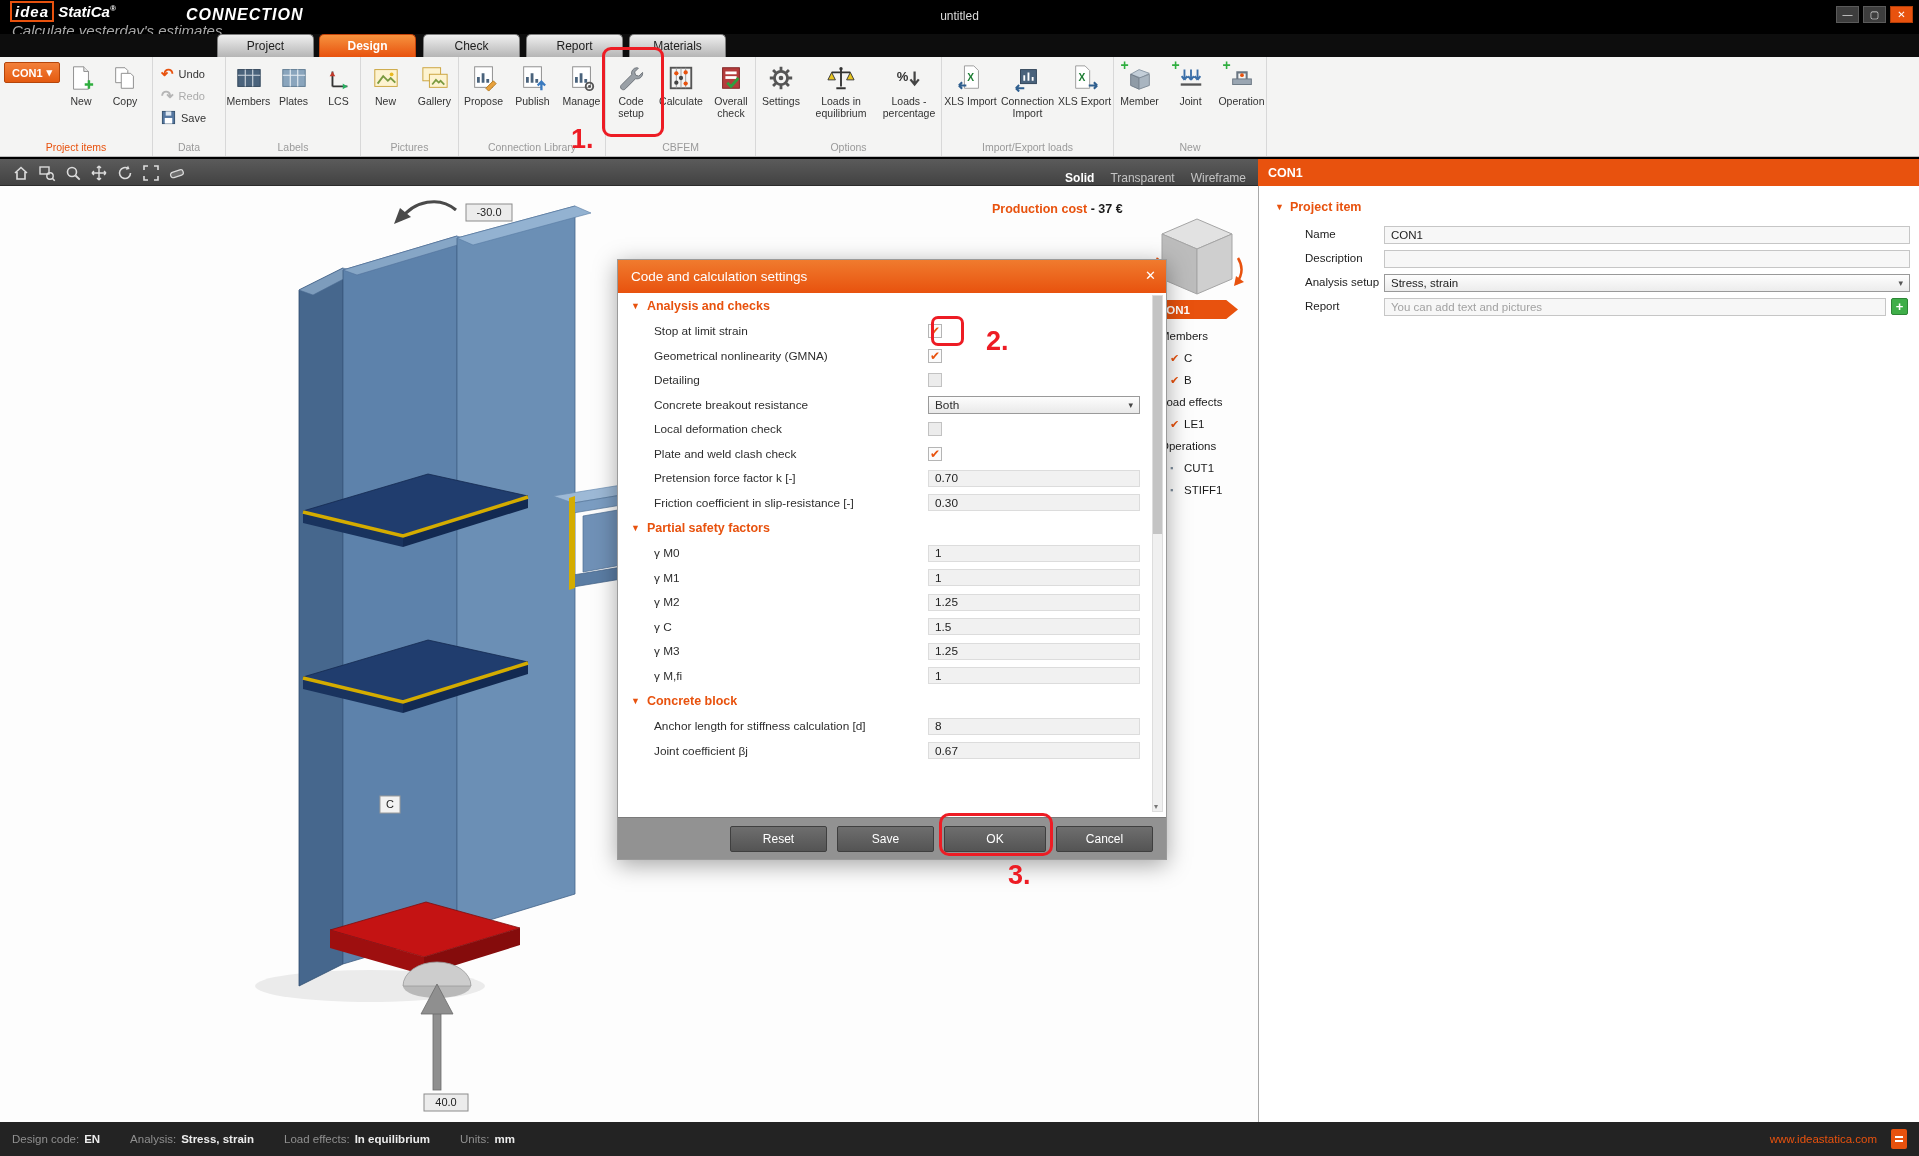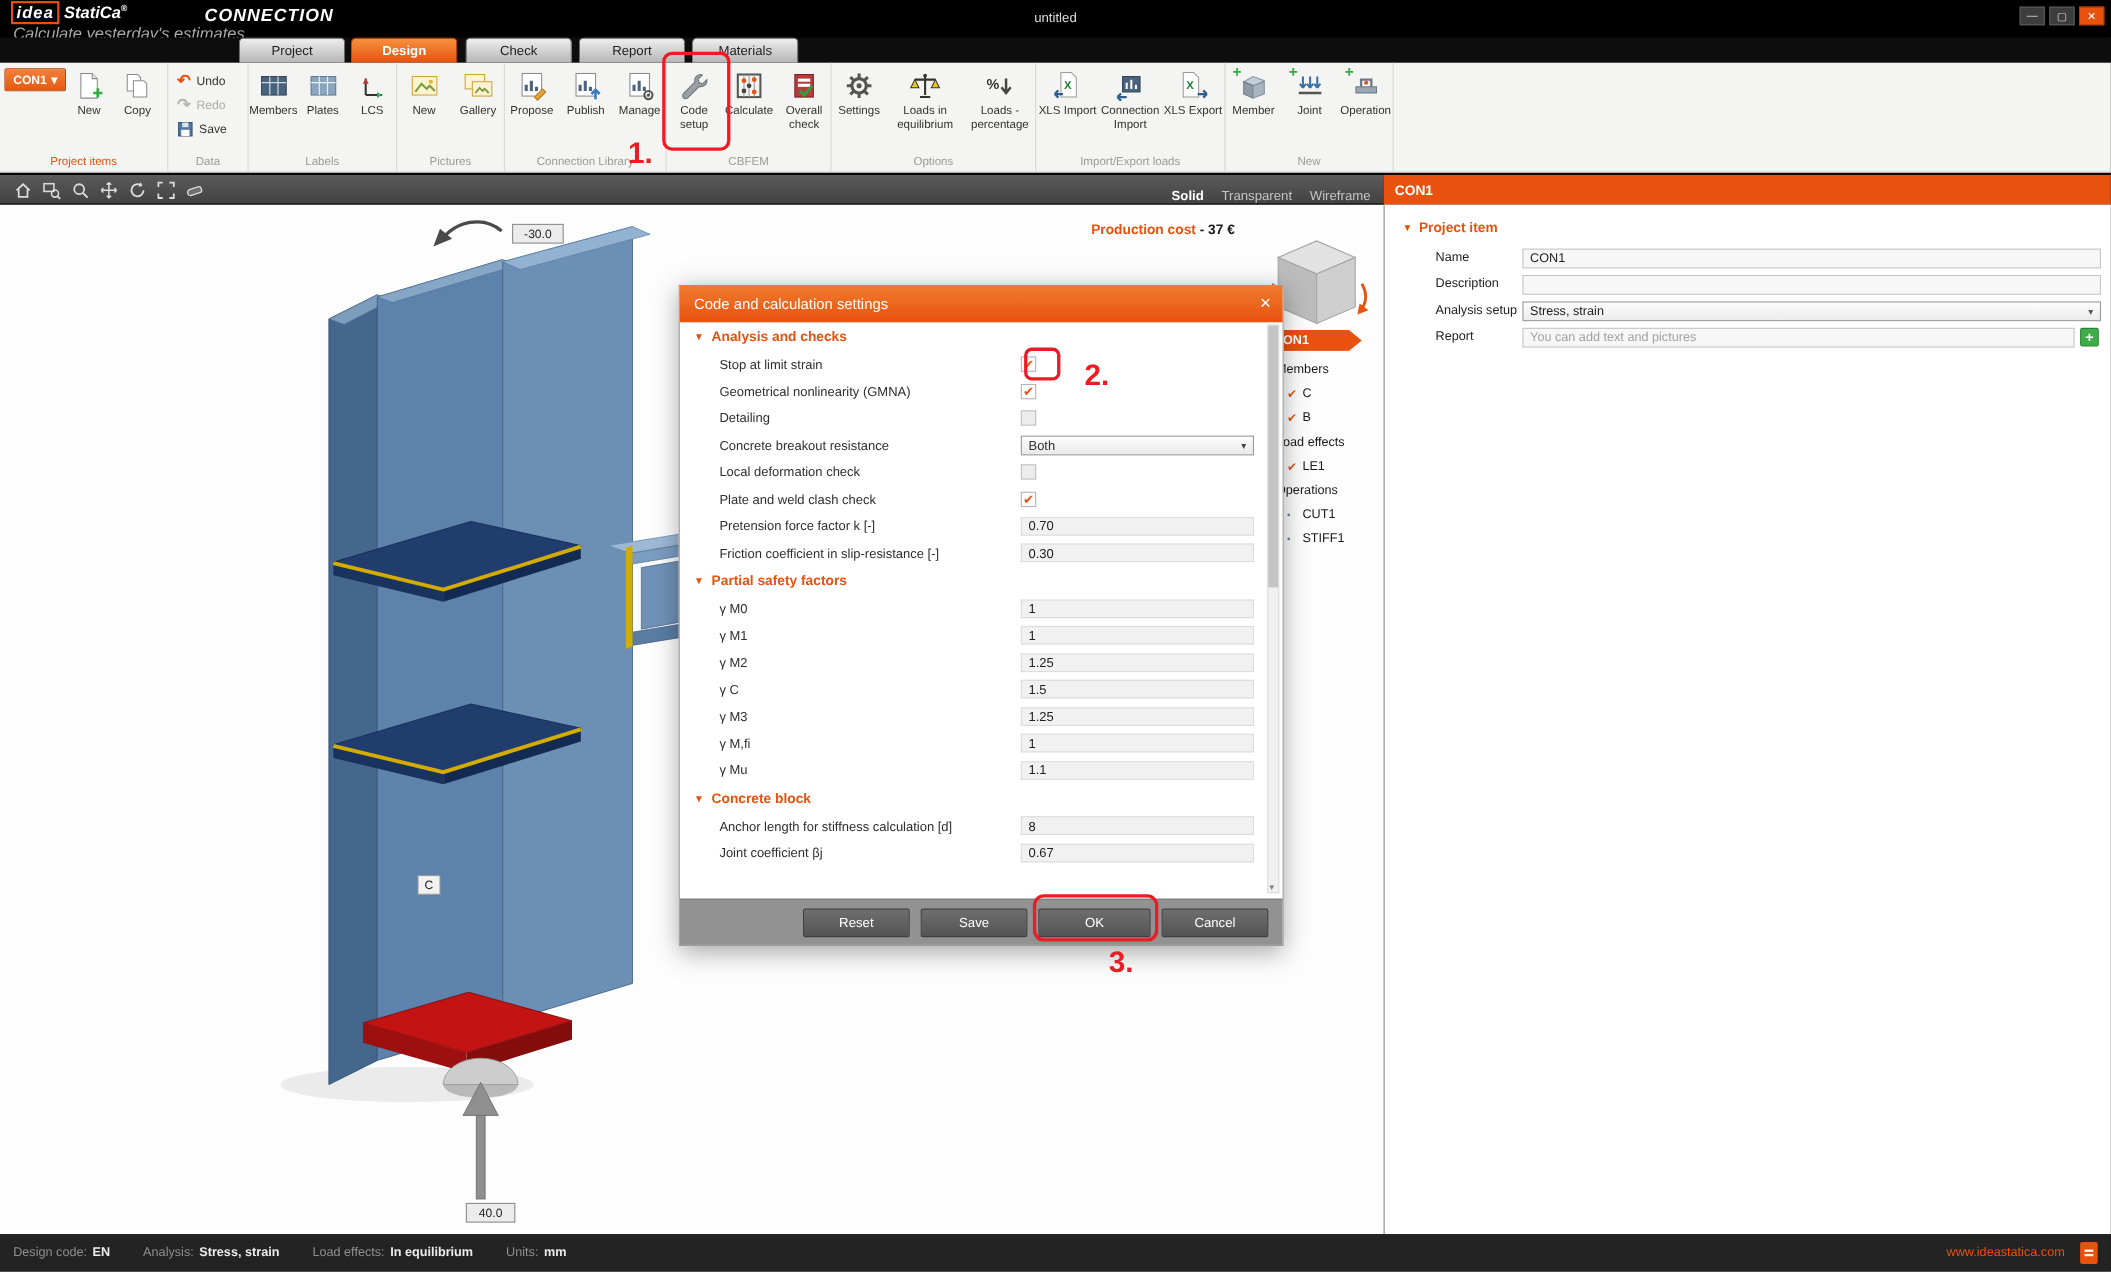--- a/index.html
+++ b/index.html
@@ -750,26 +750,20 @@
         <span class="dctl">
           <span class="dinput">1.25</span>
         </span>
       </div>
     <div class="drow">
         <span class="dlabel">γ M,fi</span>
         <span class="dctl">
           <span class="dinput">1</span>
         </span>
       </div>
-    <div class="drow">
-        <span class="dlabel">γ Mu</span>
-        <span class="dctl">
-          <span class="dinput">1.1</span>
-        </span>
-      </div>
 
     <div class="dsec">
         <span class="tri">▼</span>
         <span>Concrete block</span>
       </div>
     <div class="drow">
         <span class="dlabel">Anchor length for stiffness calculation [d]</span>
         <span class="dctl">
           <span class="dinput">8</span>
         </span>

